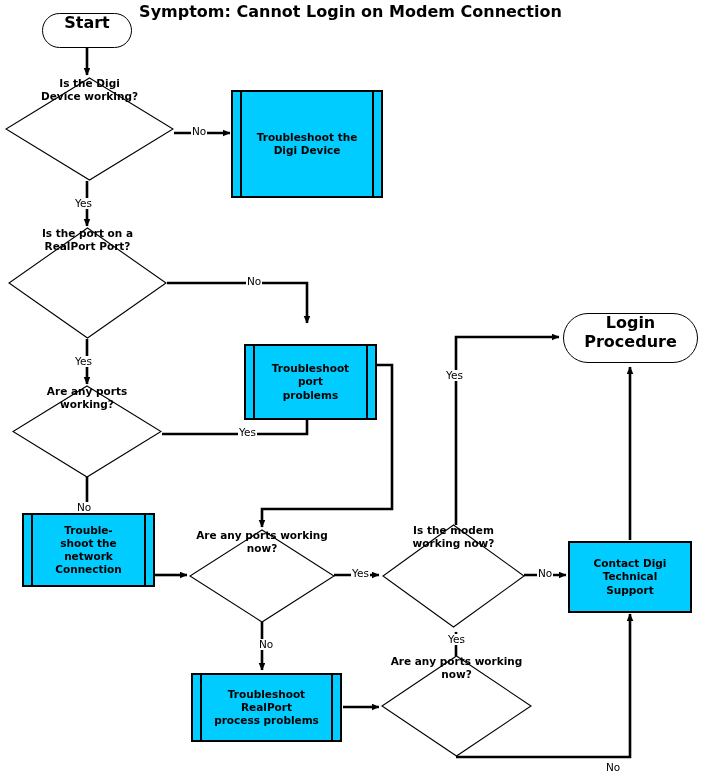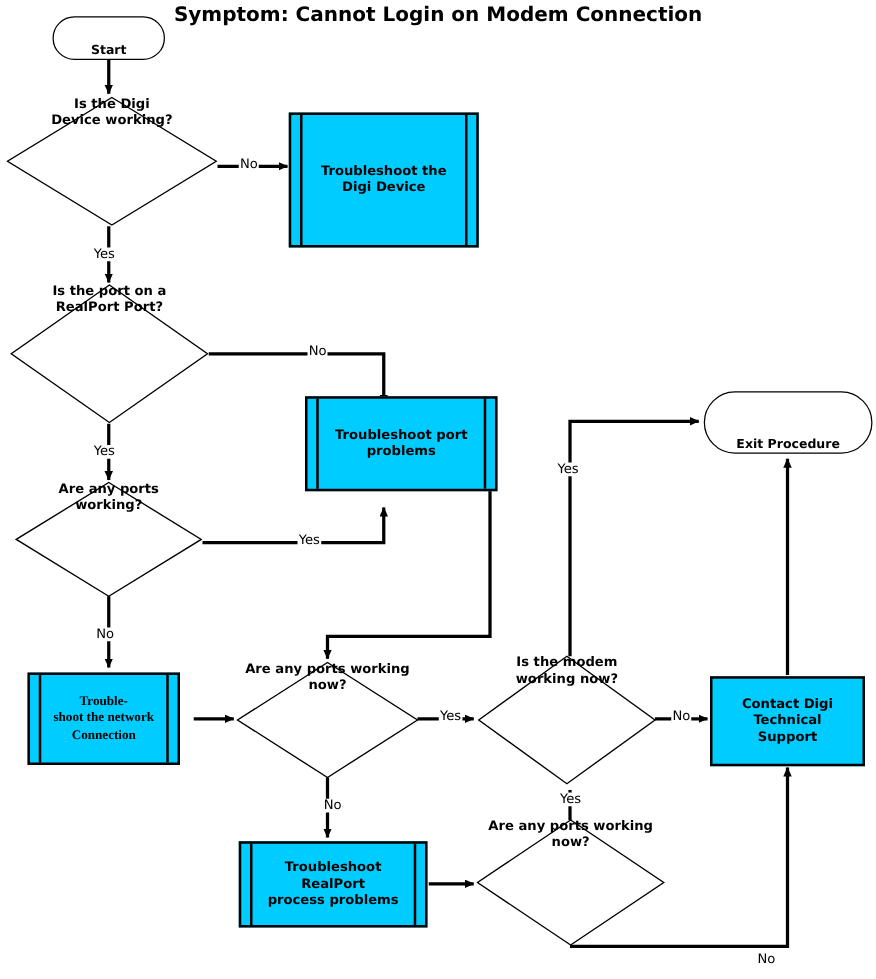--- a/index.html
+++ b/index.html
@@ -31,24 +31,24 @@
     font-family: "DejaVu Sans", sans-serif;
   }
   
   .term {
     position: absolute;
     box-sizing: border-box;
     border: 1.6px solid #000000;
     border-radius: 999px;
     background: #ffffff;
     display: flex;
-    align-items: flex-end;
+    align-items: flex-start;
     justify-content: center;
     text-align: center;
-    font-size: 10px;
+    font-size: 16px;
     font-weight: bold;
     color: #000000;
     line-height: 1.18;
   }
   
   .proc {
     position: absolute;
     box-sizing: border-box;
     border: 2.4px solid #000000;
     background: #00ccff;
@@ -179,38 +179,38 @@
   <div class="elabel" style="left:537px; top:568px;">No</div>
   <div class="elabel" style="left:445px; top:370px;">Yes</div>
   <div class="elabel" style="left:447px; top:634px;">Yes</div>
   <div class="elabel" style="left:605px; top:762px;">No</div>
 
   <div class="term" style="left:42px; top:13px; width:90px; height:35px;">
     <span>Start</span>
   </div>
 
   <div class="term" style="left:563px; top:313px; width:135px; height:50px;">
-    <span>Exit Procedure</span>
+    <span>Login Procedure</span>
   </div>
 
   <div class="proc sub" style="left:231px; top:90px; width:152px; height:108px;">
     <div class="ptext">
       <div>Troubleshoot  the</div>
       <div>Digi Device</div>
     </div>
   </div>
 
-  <div class="proc sub" style="left:244px; top:317px; width:154px; height:76px;text-align:center;">
+  <div class="proc sub" style="left:244px; top:344px; width:133px; height:76px;text-align:center;">
     <div class="ptext">
       <div>Troubleshoot port</div>
       <div>problems</div>
     </div>
   </div>
 
-  <div class="proc sub" style="left:22px; top:538px; width:122px; height:74px;font-family:Liberation Serif, serif;">
+  <div class="proc sub" style="left:22px; top:513px; width:133px; height:74px;">
     <div class="ptext">
       <div>Trouble-</div>
       <div>shoot the network</div>
       <div>Connection</div>
     </div>
   </div>
 
   <div class="proc" style="left:568px; top:541px; width:124px; height:72px;">
     <div class="ptext">
       <div>Contact Digi</div>

